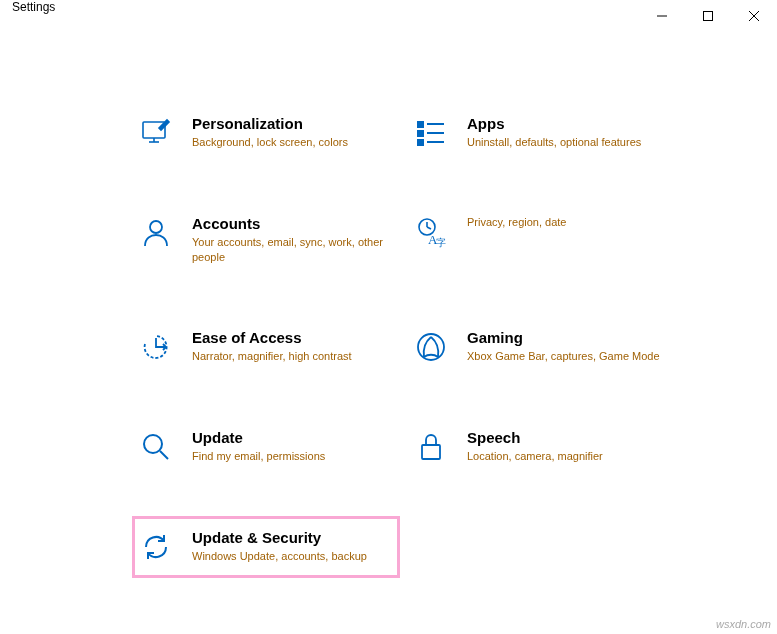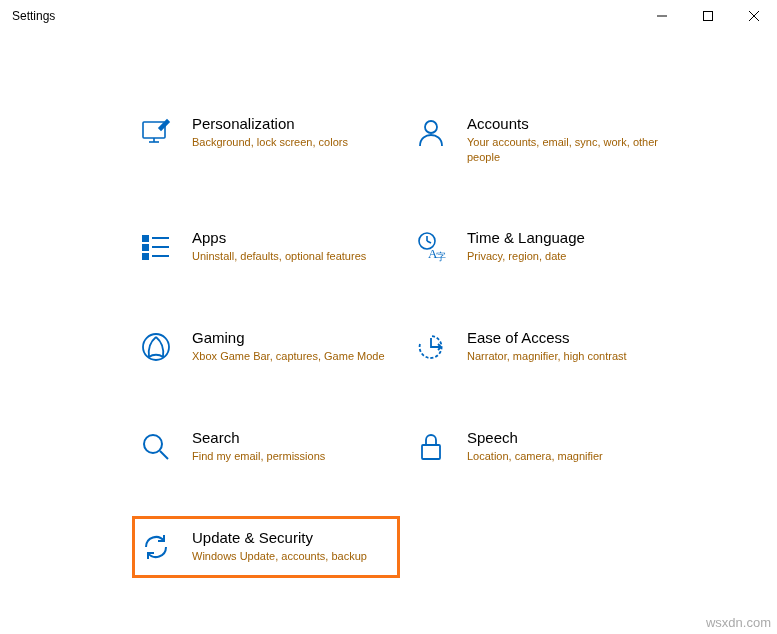--- a/index.html
+++ b/index.html
@@ -7,21 +7,21 @@
       font-family: "Segoe UI", Tahoma, sans-serif;
       background: #fff;
       width: 777px;
       height: 634px;
       position: relative;
       overflow: hidden;
     }
     .titlebar {
       height: 32px;
       display: flex;
-      align-items: center;
+      align-items: flex-start;
       justify-content: space-between;
       padding-left: 12px;
       font-size: 12px;
       color: #000;
     }
     .titlebar .controls { display: flex; }
     .titlebar .ctrl {
       width: 46px;
       height: 32px;
       display: flex;
@@ -40,53 +40,54 @@
       column-gap: 10px;
       row-gap: 58px;
       margin-left: 105px;
     }
     .tile {
       display: flex;
       align-items: flex-start;
       padding: 3px;
     }
     .tile.highlighted {
-      border: 3px solid #f97316;
+      border: 3px solid #f9a8d4;
       padding: 10px 3px 10px 3px;
       margin-top: -10px;
       margin-left: -3px;
     }
     .tile .icon {
       width: 36px;
       height: 36px;
       flex-shrink: 0;
       margin-right: 18px;
       display: flex;
       align-items: center;
       justify-content: center;
     }
     .tile .icon svg { width: 34px; height: 34px; }
     .tile .txt { flex: 1; }
     .tile .title {
       font-size: 15px;
       color: #000;
       margin-bottom: 3px;
-      font-weight: 400;
+      font-weight: 700;
     }
     .tile .desc {
       font-size: 11px;
       color: #a16207;
       line-height: 1.35;
     }
     .watermark {
       position: absolute;
       bottom: 4px;
       right: 6px;
-      font-size: 13px;
+      font-size: 11px;
       color: #aaa;
+      font-style: italic;
     }
   </style>
 </head>
 <body>
 
 <div class="titlebar">
   <span>Settings</span>
   <div class="controls">
     <div class="ctrl">
       <svg width="10" height="10" viewBox="0 0 10 10">
@@ -115,33 +116,20 @@
         <svg viewBox="0 0 34 34" fill="none" stroke="#0067c0" stroke-width="1.6">
           <rect x="4" y="6" width="22" height="16" rx="1"></rect>
           <line x1="10" y1="26" x2="20" y2="26"></line>
           <line x1="15" y1="22" x2="15" y2="26"></line>
           <path d="M20 12 L28 4 L30 6 L22 14 Z" fill="#0067c0"></path>
         </svg>
       </span>
       <div class="txt">
         <div class="title">Personalization</div>
         <div class="desc">Background, lock screen, colors</div>
-      </div>
-    </div>
-
-    <div class="tile">
-      <span class="icon">
-        <svg viewBox="0 0 34 34" fill="none" stroke="#0067c0" stroke-width="1.8">
-          <circle cx="17" cy="11" r="6"></circle>
-          <path d="M6 30 C6 22 12 19 17 19 C22 19 28 22 28 30"></path>
-        </svg>
-      </span>
-      <div class="txt">
-        <div class="title">Accounts</div>
-        <div class="desc">Your accounts, email, sync, work, other people</div>
       </div>
     </div>
 
     <div class="tile">
       <span class="icon">
         <svg viewBox="0 0 34 34" fill="none" stroke="#0067c0" stroke-width="2">
           <rect x="4" y="6" width="5" height="5" fill="#0067c0"></rect>
           <rect x="4" y="15" width="5" height="5" fill="#0067c0"></rect>
           <rect x="4" y="24" width="5" height="5" fill="#0067c0"></rect>
           <line x1="13" y1="8" x2="30" y2="8"></line>
@@ -150,70 +138,82 @@
         </svg>
       </span>
       <div class="txt">
         <div class="title">Apps</div>
         <div class="desc">Uninstall, defaults, optional features</div>
       </div>
     </div>
 
     <div class="tile">
       <span class="icon">
+        <svg viewBox="0 0 34 34" fill="none" stroke="#0067c0" stroke-width="1.8">
+          <circle cx="17" cy="11" r="6"></circle>
+          <path d="M6 30 C6 22 12 19 17 19 C22 19 28 22 28 30"></path>
+        </svg>
+      </span>
+      <div class="txt">
+        <div class="title">Accounts</div>
+        <div class="desc">Your accounts, email, sync, work, other people</div>
+      </div>
+    </div>
+
+    <div class="tile">
+      <span class="icon">
         <svg viewBox="0 0 34 34" fill="none" stroke="#0067c0" stroke-width="1.6">
           <circle cx="13" cy="11" r="8"></circle>
           <line x1="13" y1="6" x2="13" y2="11"></line>
           <line x1="13" y1="11" x2="17" y2="13"></line>
           <text x="14" y="28" font-size="13" fill="#0067c0" stroke="none" font-family="Segoe UI">A</text>
           <text x="22" y="30" font-size="10" fill="#0067c0" stroke="none" font-family="Segoe UI">字</text>
         </svg>
       </span>
       <div class="txt">
-        <div class="title">Time &amp; Language</div>
         <div class="desc">Privacy, region, date</div>
-      </div>
-    </div>
-
-    <div class="tile">
-      <span class="icon">
-        <svg viewBox="0 0 34 34" fill="none" stroke="#0067c0" stroke-width="1.8">
-          <circle cx="17" cy="17" r="13"></circle>
-          <path d="M17 7 C11 12 9 20 10 27 M17 7 C23 12 25 20 24 27 M10 27 C14 24 20 24 24 27" fill="none"></path>
-        </svg>
-      </span>
-      <div class="txt">
-        <div class="title">Gaming</div>
-        <div class="desc">Xbox Game Bar, captures, Game Mode</div>
       </div>
     </div>
 
     <div class="tile">
       <span class="icon">
         <svg viewBox="0 0 34 34" fill="none" stroke="#0067c0" stroke-width="1.8">
           <path d="M6 14 A11 11 0 1 0 17 6" stroke-dasharray="3 2"></path>
           <path d="M17 8 L17 17 L26 17"></path>
           <polyline points="24,14 27,17 24,20" fill="none"></polyline>
         </svg>
       </span>
       <div class="txt">
         <div class="title">Ease of Access</div>
         <div class="desc">Narrator, magnifier, high contrast</div>
       </div>
     </div>
 
     <div class="tile">
       <span class="icon">
+        <svg viewBox="0 0 34 34" fill="none" stroke="#0067c0" stroke-width="1.8">
+          <circle cx="17" cy="17" r="13"></circle>
+          <path d="M17 7 C11 12 9 20 10 27 M17 7 C23 12 25 20 24 27 M10 27 C14 24 20 24 24 27" fill="none"></path>
+        </svg>
+      </span>
+      <div class="txt">
+        <div class="title">Gaming</div>
+        <div class="desc">Xbox Game Bar, captures, Game Mode</div>
+      </div>
+    </div>
+
+    <div class="tile">
+      <span class="icon">
         <svg viewBox="0 0 34 34" fill="none" stroke="#0067c0" stroke-width="2">
           <circle cx="14" cy="14" r="9"></circle>
           <line x1="21" y1="21" x2="29" y2="29"></line>
         </svg>
       </span>
       <div class="txt">
-        <div class="title">Search</div>
+        <div class="title">Update</div>
         <div class="desc">Find my email, permissions</div>
       </div>
     </div>
 
     <div class="tile">
       <span class="icon">
         <svg viewBox="0 0 34 34" fill="none" stroke="#0067c0" stroke-width="1.8">
           <rect x="8" y="15" width="18" height="14" rx="1"></rect>
           <path d="M12 15 L12 10 A5 5 0 0 1 22 10 L22 15"></path>
         </svg>

